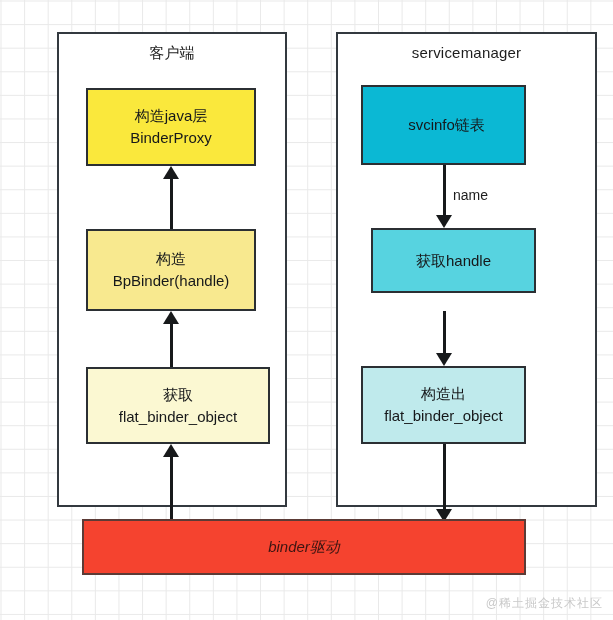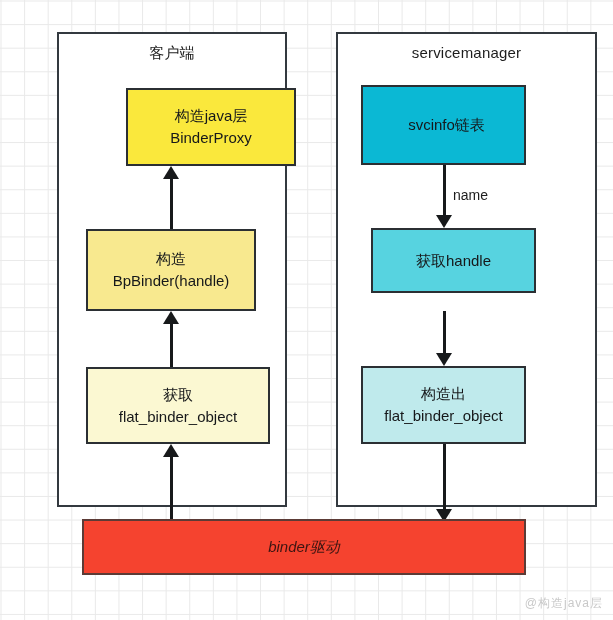--- a/index.html
+++ b/index.html
@@ -114,21 +114,21 @@
 </style>
 </head>
 <body>
 
 <div id="canvas">
 
   <div class="group-box" style="left:57px; top:32px; width:230px; height:475px;padding-left:36px;">
     <div class="group-title">客户端</div>
   </div>
 
-  <div class="node" style="left:86px; top:88px; width:170px; height:78px; background:#fae83c;margin-left:40px;">构造java层
+  <div class="node" style="left:86px; top:88px; width:170px; height:78px; background:#fae83c;">构造java层
 BinderProxy</div>
 
   <div class="conn" style="left:163px; top:166px; width:16px; height:63px;">
     <div class="conn-line" style="top:10px; height:53px;"></div>
     <div class="arrowhead up"></div>
   </div>
 
   <div class="node" style="left:86px; top:229px; width:170px; height:82px; background:#f8e98f;">构造
 BpBinder(handle)</div>
 
@@ -167,15 +167,15 @@
   <div class="node" style="left:361px; top:366px; width:165px; height:78px; background:#bfeaec;">构造出
 flat_binder_object</div>
 
   <div class="conn" style="left:436px; top:444px; width:16px; height:78px;">
     <div class="conn-line" style="top:0; height:68px;"></div>
     <div class="arrowhead down"></div>
   </div>
 
   <div class="node red" style="left:82px; top:519px; width:444px; height:56px; background:#f5432f;">binder驱动</div>
 
-  <div class="watermark">@构造java层</div>
+  <div class="watermark">@稀土掘金技术社区</div>
 
 </div>
 
 </body></html>

